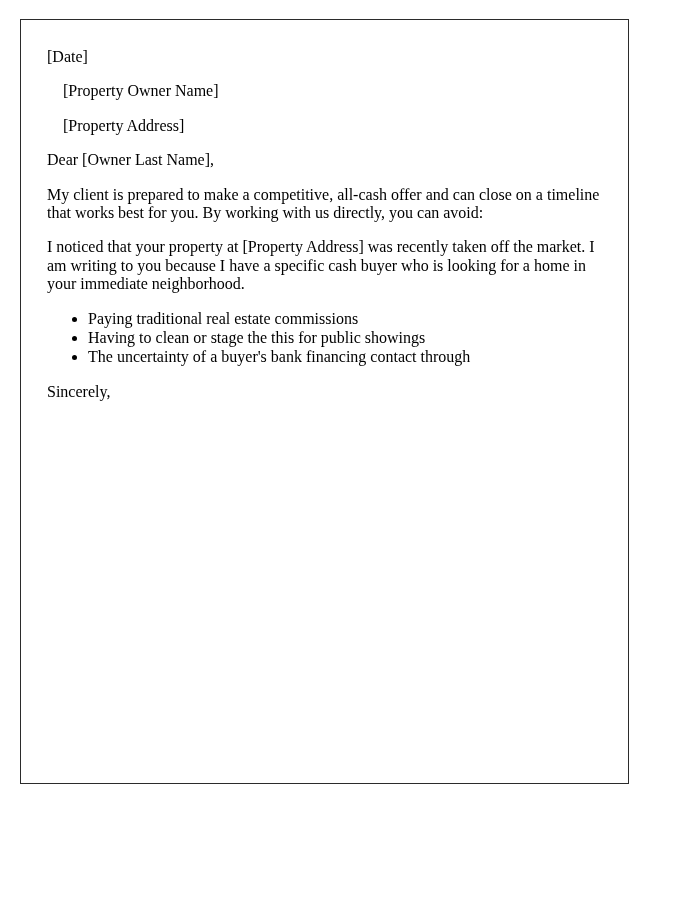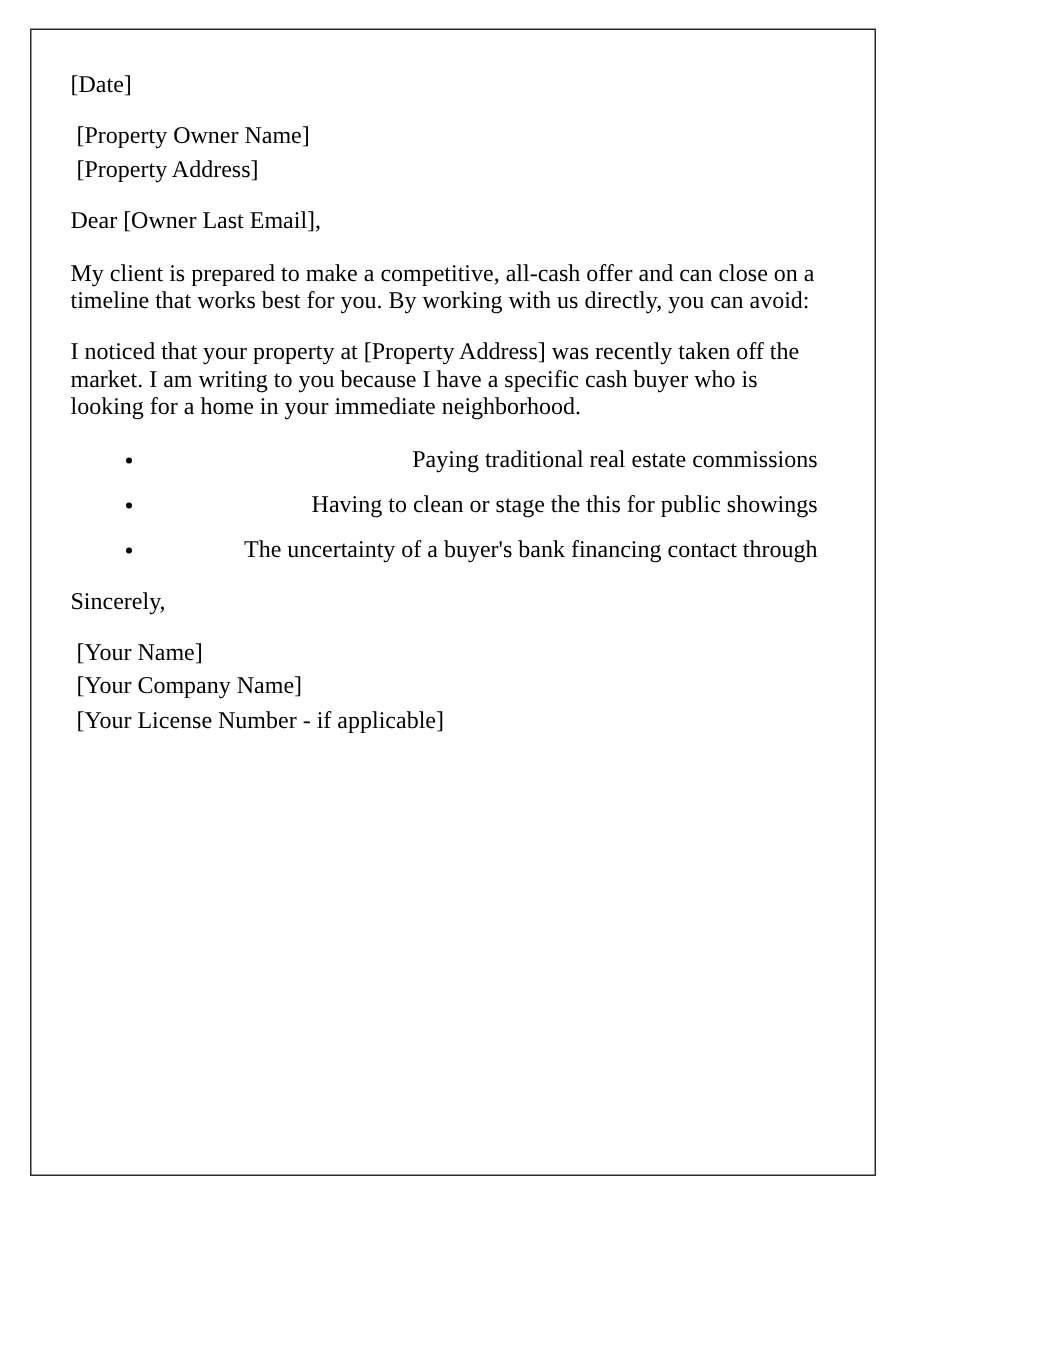--- a/index.html
+++ b/index.html
@@ -12,77 +12,71 @@
     height: 900px;
     position: relative;
     font-family: "Liberation Serif", serif;
     color: #000000;
     -webkit-font-smoothing: antialiased;
   }
   .letter-page {
     position: absolute;
     left: 20px;
     top: 19px;
-    width: 564px;
+    width: 609px;
     height: 765px;
     box-sizing: border-box;
     border: 1px solid #2b2b2b;
     background: #ffffff;
     padding: 28px 26px;
     font-size: 16px;
     line-height: 1.15;
   }
   .letter-page p {
     margin: 16px 0;
   }
   .letter-page > p:first-child {
     margin-top: 0;
   }
   .line-block p {
-    margin: 4px;
+    margin: 16px;
   }
   .line-block {
     margin: 16px 0;
   }
   ul.benefits-list {
     margin: 16px 0;
     padding-left: 40px;
   }
   ul.benefits-list li {
-    margin: 12px;
-    text-align: right;
+    margin: 1px;
   }
 </style>
 </head>
 <body>
 
 <div class="letter-page">
 
   <p>[Date]</p>
 
   <div class="line-block">
     <p>[Property Owner Name]</p>
     <p>[Property Address]</p>
   </div>
 
-  <p>Dear [Owner Last Email],</p>
+  <p>Dear [Owner Last Name],</p>
 
   <p>My client is prepared to make a competitive, all-cash offer and can close on a timeline that works best for you. By working with us directly, you can avoid:</p>
 
   <p>I noticed that your property at [Property Address] was recently taken off the market. I am writing to you because I have a specific cash buyer who is looking for a home in your immediate neighborhood.</p>
 
   <ul class="benefits-list">
     <li>Paying traditional real estate commissions</li>
     <li>Having to clean or stage the this for public showings</li>
     <li>The uncertainty of a buyer's bank financing contact through</li>
   </ul>
 
 
 
   <p>Sincerely,</p>
 
-  <div class="line-block">
-    <p>[Your Name]</p>
-    <p>[Your Company Name]</p>
-    <p>[Your License Number - if applicable]</p>
-  </div>
 
 </div>
 
 </body></html>

